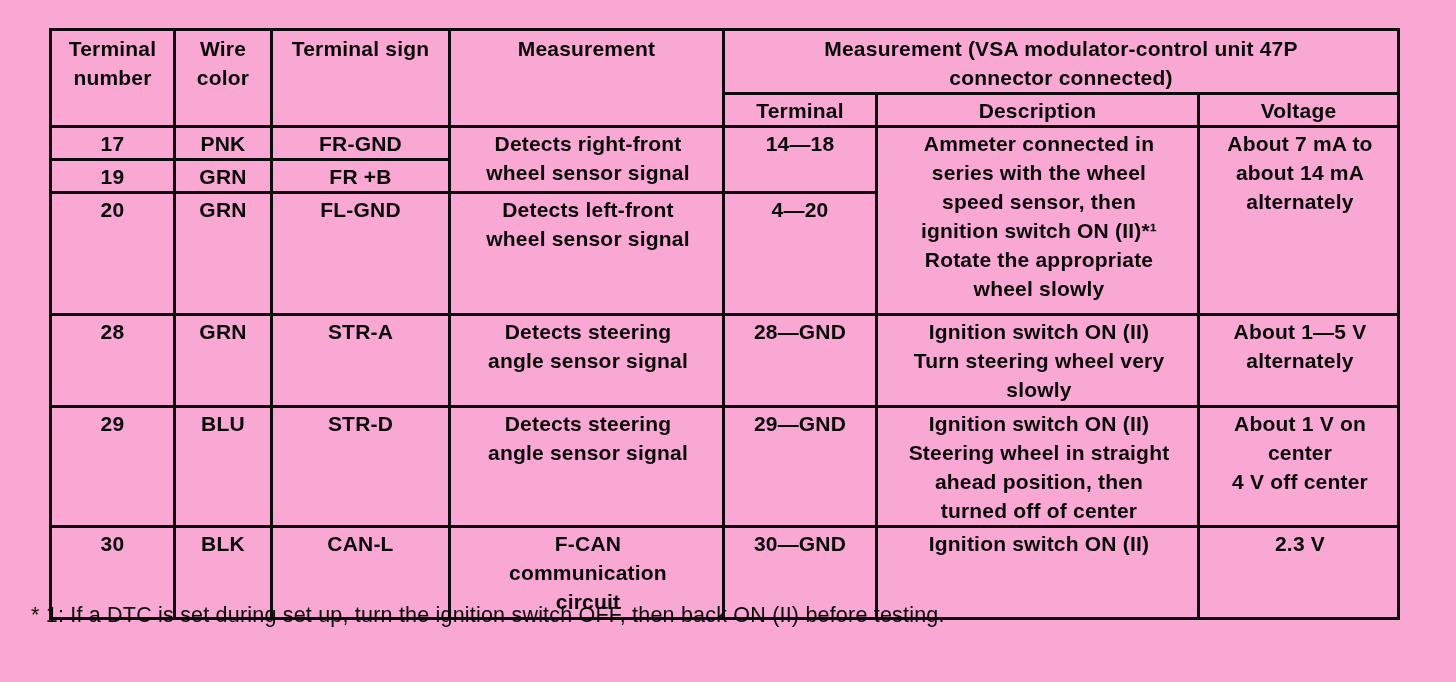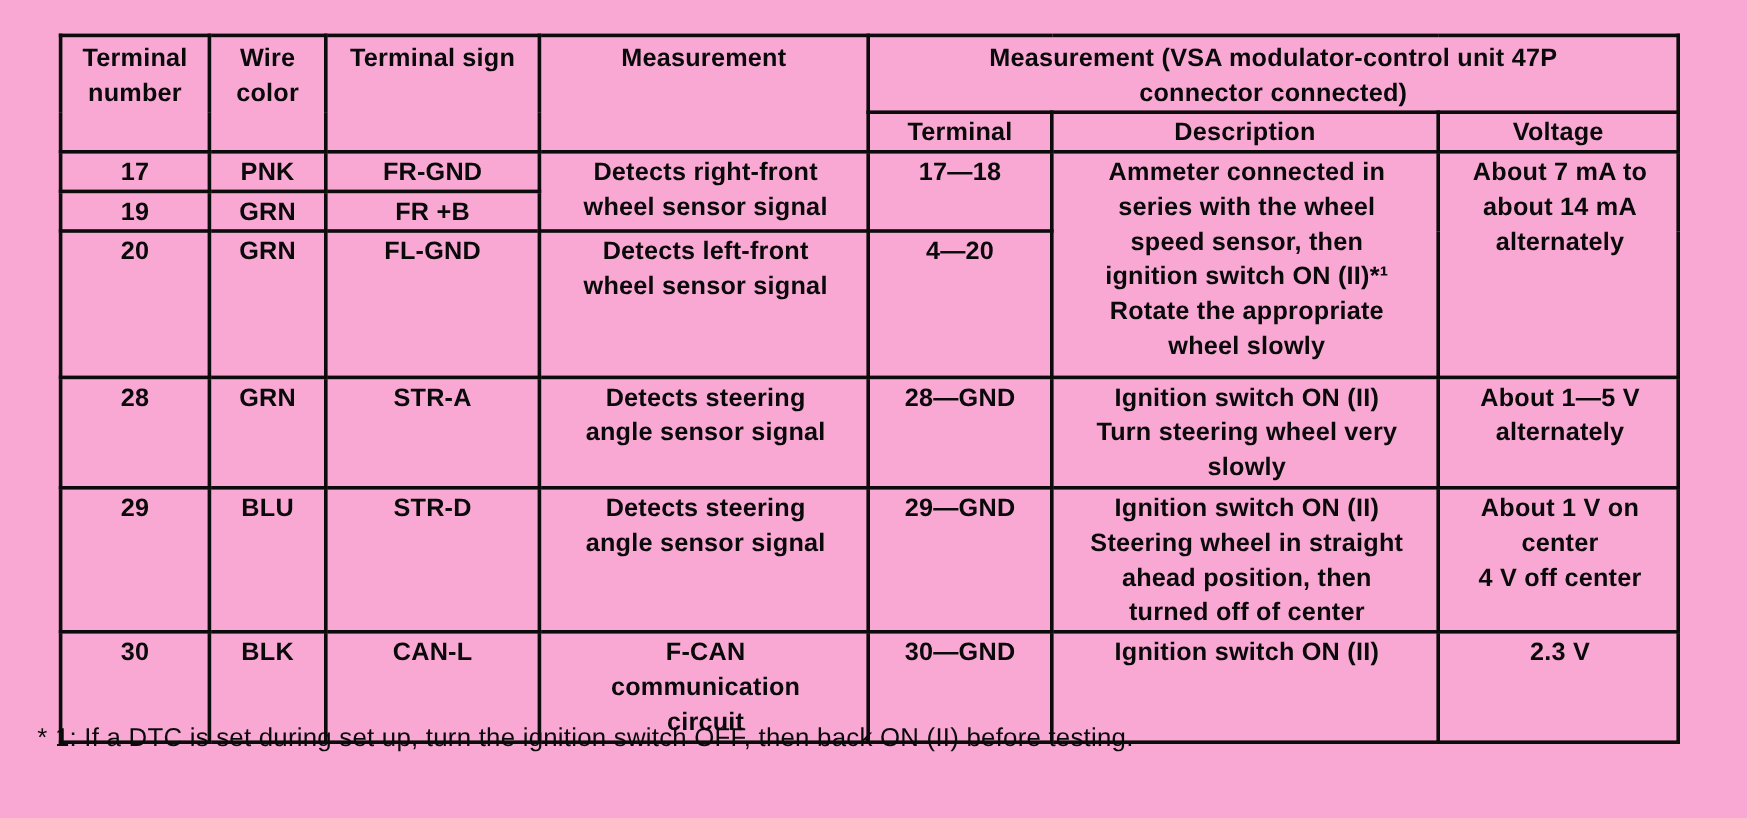--- a/index.html
+++ b/index.html
@@ -76,21 +76,21 @@
         <td class="center">Description</td>
         <td class="center">Voltage</td>
       </tr>
 
       <tr style="height:29px">
         <td class="center">17</td>
         <td class="center">PNK</td>
         <td class="center">FR-GND</td>
         <td rowspan="2" class="left">Detects right-front
 wheel sensor signal</td>
-        <td rowspan="2" class="center">17—18</td>
+        <td rowspan="2" class="center">14—18</td>
         <td rowspan="3" class="left">Ammeter connected in
 series with the wheel
 speed sensor, then
 ignition switch ON (II)*¹
 Rotate the appropriate
 wheel slowly</td>
         <td rowspan="3" class="left">About 7 mA to
 about 14 mA
 alternately</td>
       </tr>

